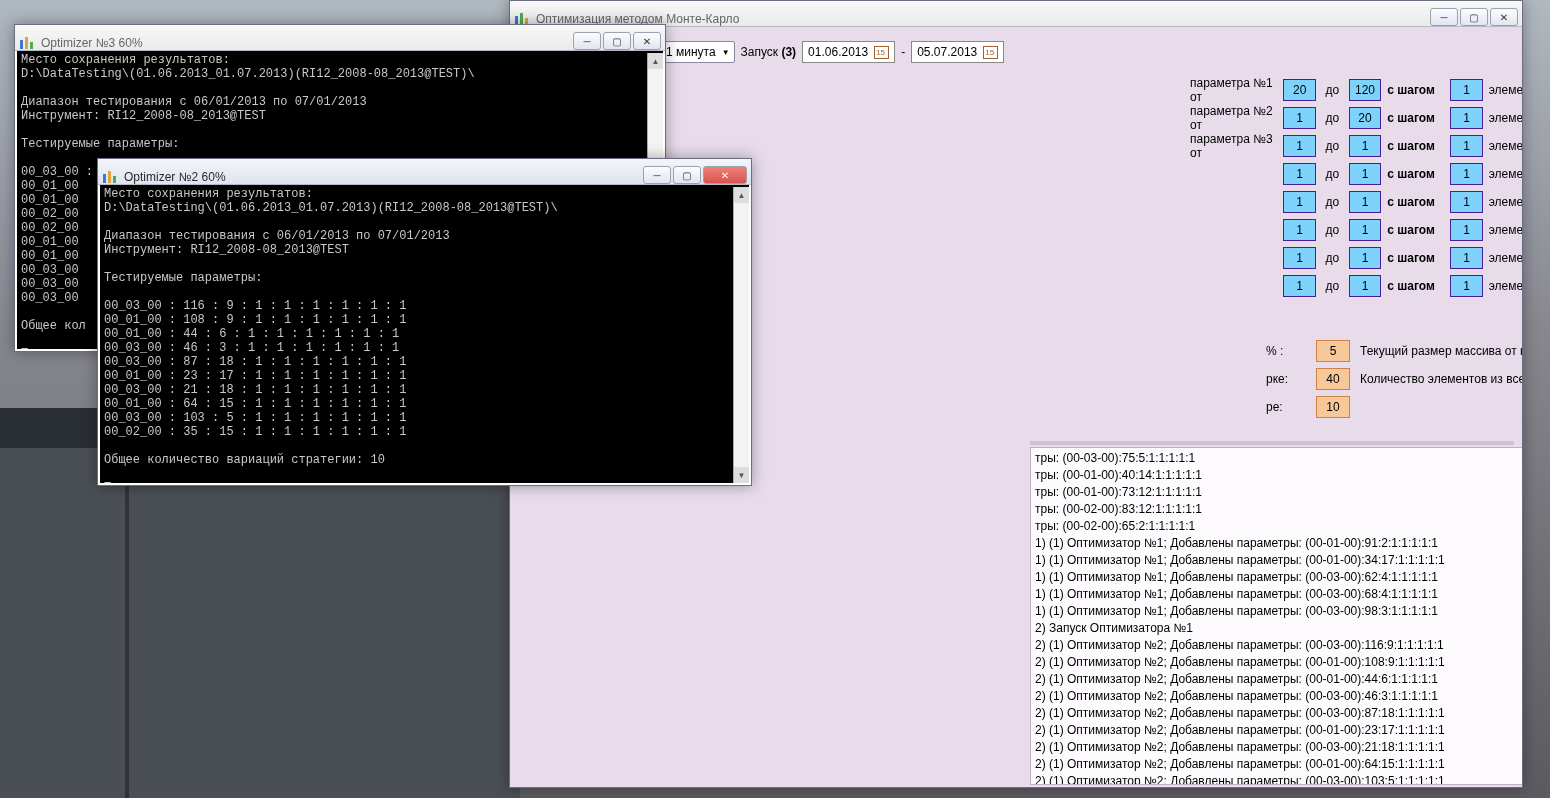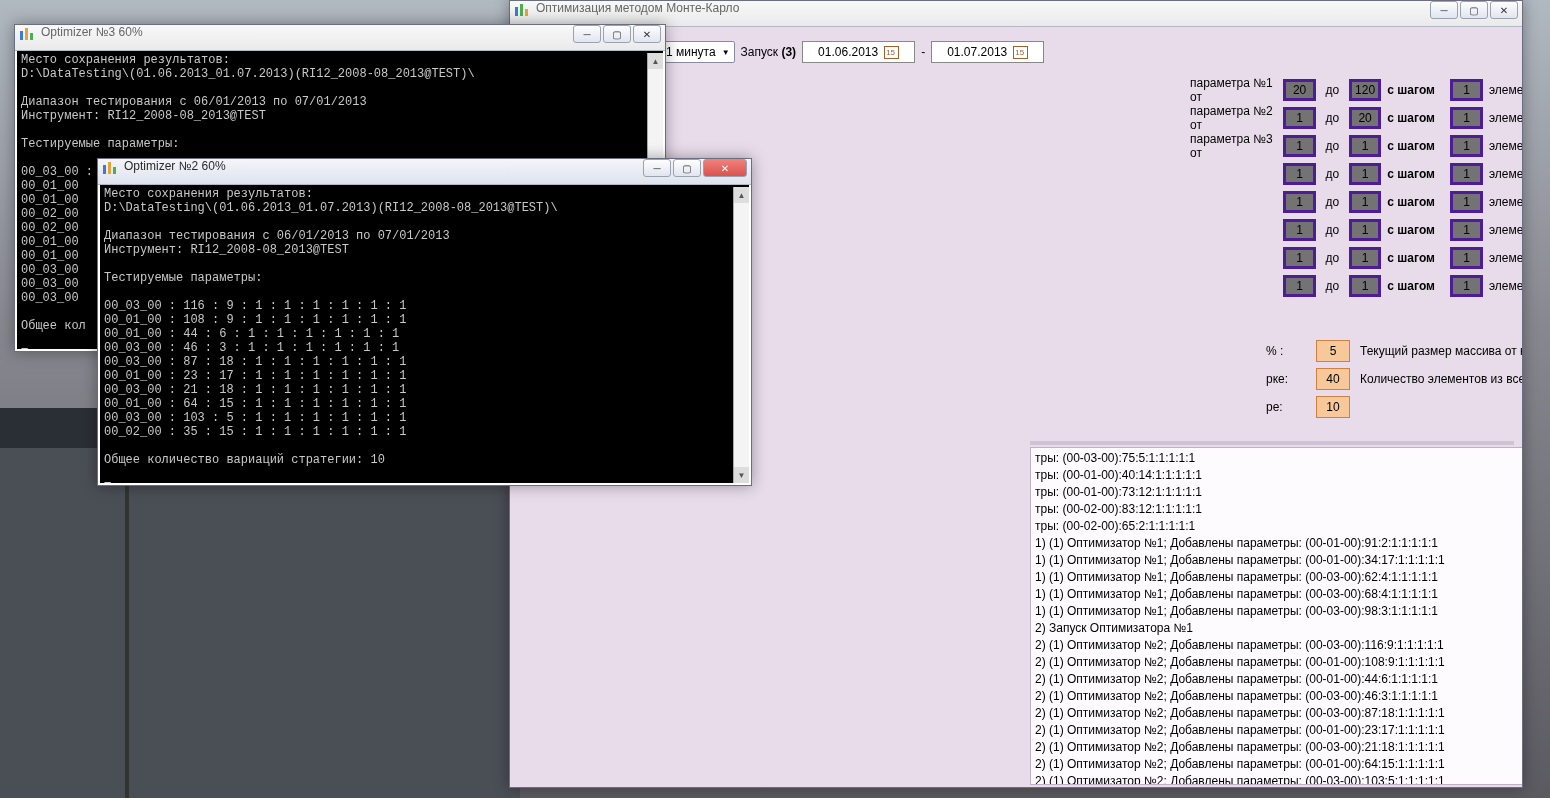--- a/index.html
+++ b/index.html
@@ -41,21 +41,21 @@
     box-shadow: 0 0 14px rgba(0,0,0,.35);
     display: flex;
     flex-direction: column;
     background: #fff;
   }
   .titlebar {
     height: 26px;
     background: linear-gradient(#f4f5fa, #dfe3ee);
     border-bottom: 1px solid #b5b9c6;
     display: flex;
-    align-items: flex-start;
+    align-items: flex-end;
     padding: 0 4px;
     font-size: 12px;
     color: #2a2a2a;
   }
   .titlebar.inactive { background: linear-gradient(#f8f8f8, #eaeaea); color:#666;}
   .titlebar .icon { width:16px; height:16px; margin-right:6px; }
   .titlebar .spacer { flex:1; }
   .tbtn {
     width: 28px; height: 18px;
     border: 1px solid #9aa2b0;
@@ -97,35 +97,35 @@
   .toolbar-row {
     position:absolute; left:8px; top:10px; right:8px; height:30px;
     display:flex; align-items:center; gap:6px;
   }
   .dd {
     border:1px solid #8a8aa0; background:#fff; height:22px;
     display:inline-flex;align-items:center;padding:0 4px;border-radius:2px;text-align:center;
   }
   .dd .arrow{margin-left:6px;font-size:8px;}
   .chk { width:13px;height:13px; border:1px solid #555; background:#fff; display:inline-flex;align-items:center;justify-content:center;font-size:10px;margin-right:4px;}
-  .date-box { border:1px solid #888; background:#fff; padding:1px 15px; display:inline-flex;align-items:center;gap:6px;height:22px;}
+  .date-box { border:1px solid #888; background:#fff; padding:1px 5px; display:inline-flex;align-items:center;gap:6px;height:22px;}
   .cal-icon{width:15px;height:13px;border:1px solid #a06030;display:inline-block;position:relative;background:#fff;}
   .cal-icon::before{content:"15";font-size:8px;color:#a06030;position:absolute;left:1px;top:1px;}
 
   .params-area{
     position:absolute; left:680px; top:50px; width:390px;
   }
   .param-row{ display:flex; align-items:center; gap:6px; height:26px; margin-bottom:2px;}
   .param-row .lbl{ width:92px; text-align:left;}
   .param-row .lbl2{ width:22px; text-align:center;}
   .param-row .lbl3{ width:60px;font-weight:bold;}
   .param-row .elem{ width:96px;}
   .cell{
     width:34px;height:22px;display:inline-flex;align-items:center;justify-content:center;
-    border:3px solid #4c1d95;background:#737373;
+    border:1px solid #4c1d95;background:#7dd3fc;
   }
   .cell.orange{border:1px solid #d08040;background:#f7c99a;}
 
   .folder-row{position:absolute;left:1120px;top:255px;right:50px;}
   .folder-row .title{font-weight:bold;margin-bottom:6px;}
 
   .bottom-params{
     position:absolute;left:756px;top:310px;width:720px;
   }
   .bottom-params .brow{display:flex;align-items:center;gap:10px;height:28px;}
@@ -177,21 +177,21 @@
         <span>1 минута</span>
           <span class="arrow">▼</span>
       </span>
       <span><span>Запуск</span> <b>(3)</b></span>
       <span class="date-box">
         <span>01.06.2013</span>
         <span class="cal-icon"></span>
       </span>
       <span>-</span>
       <span class="date-box">
-        <span>01.07.2013</span>
+        <span>05.07.2013</span>
         <span class="cal-icon"></span>
       </span>
     </div>
 
     <div class="params-area" id="params-area">
         <div class="param-row">
           <span class="lbl">параметра №1 от</span>
           <span class="cell">20</span>
           <span class="lbl2">до</span>
           <span class="cell">120</span>

